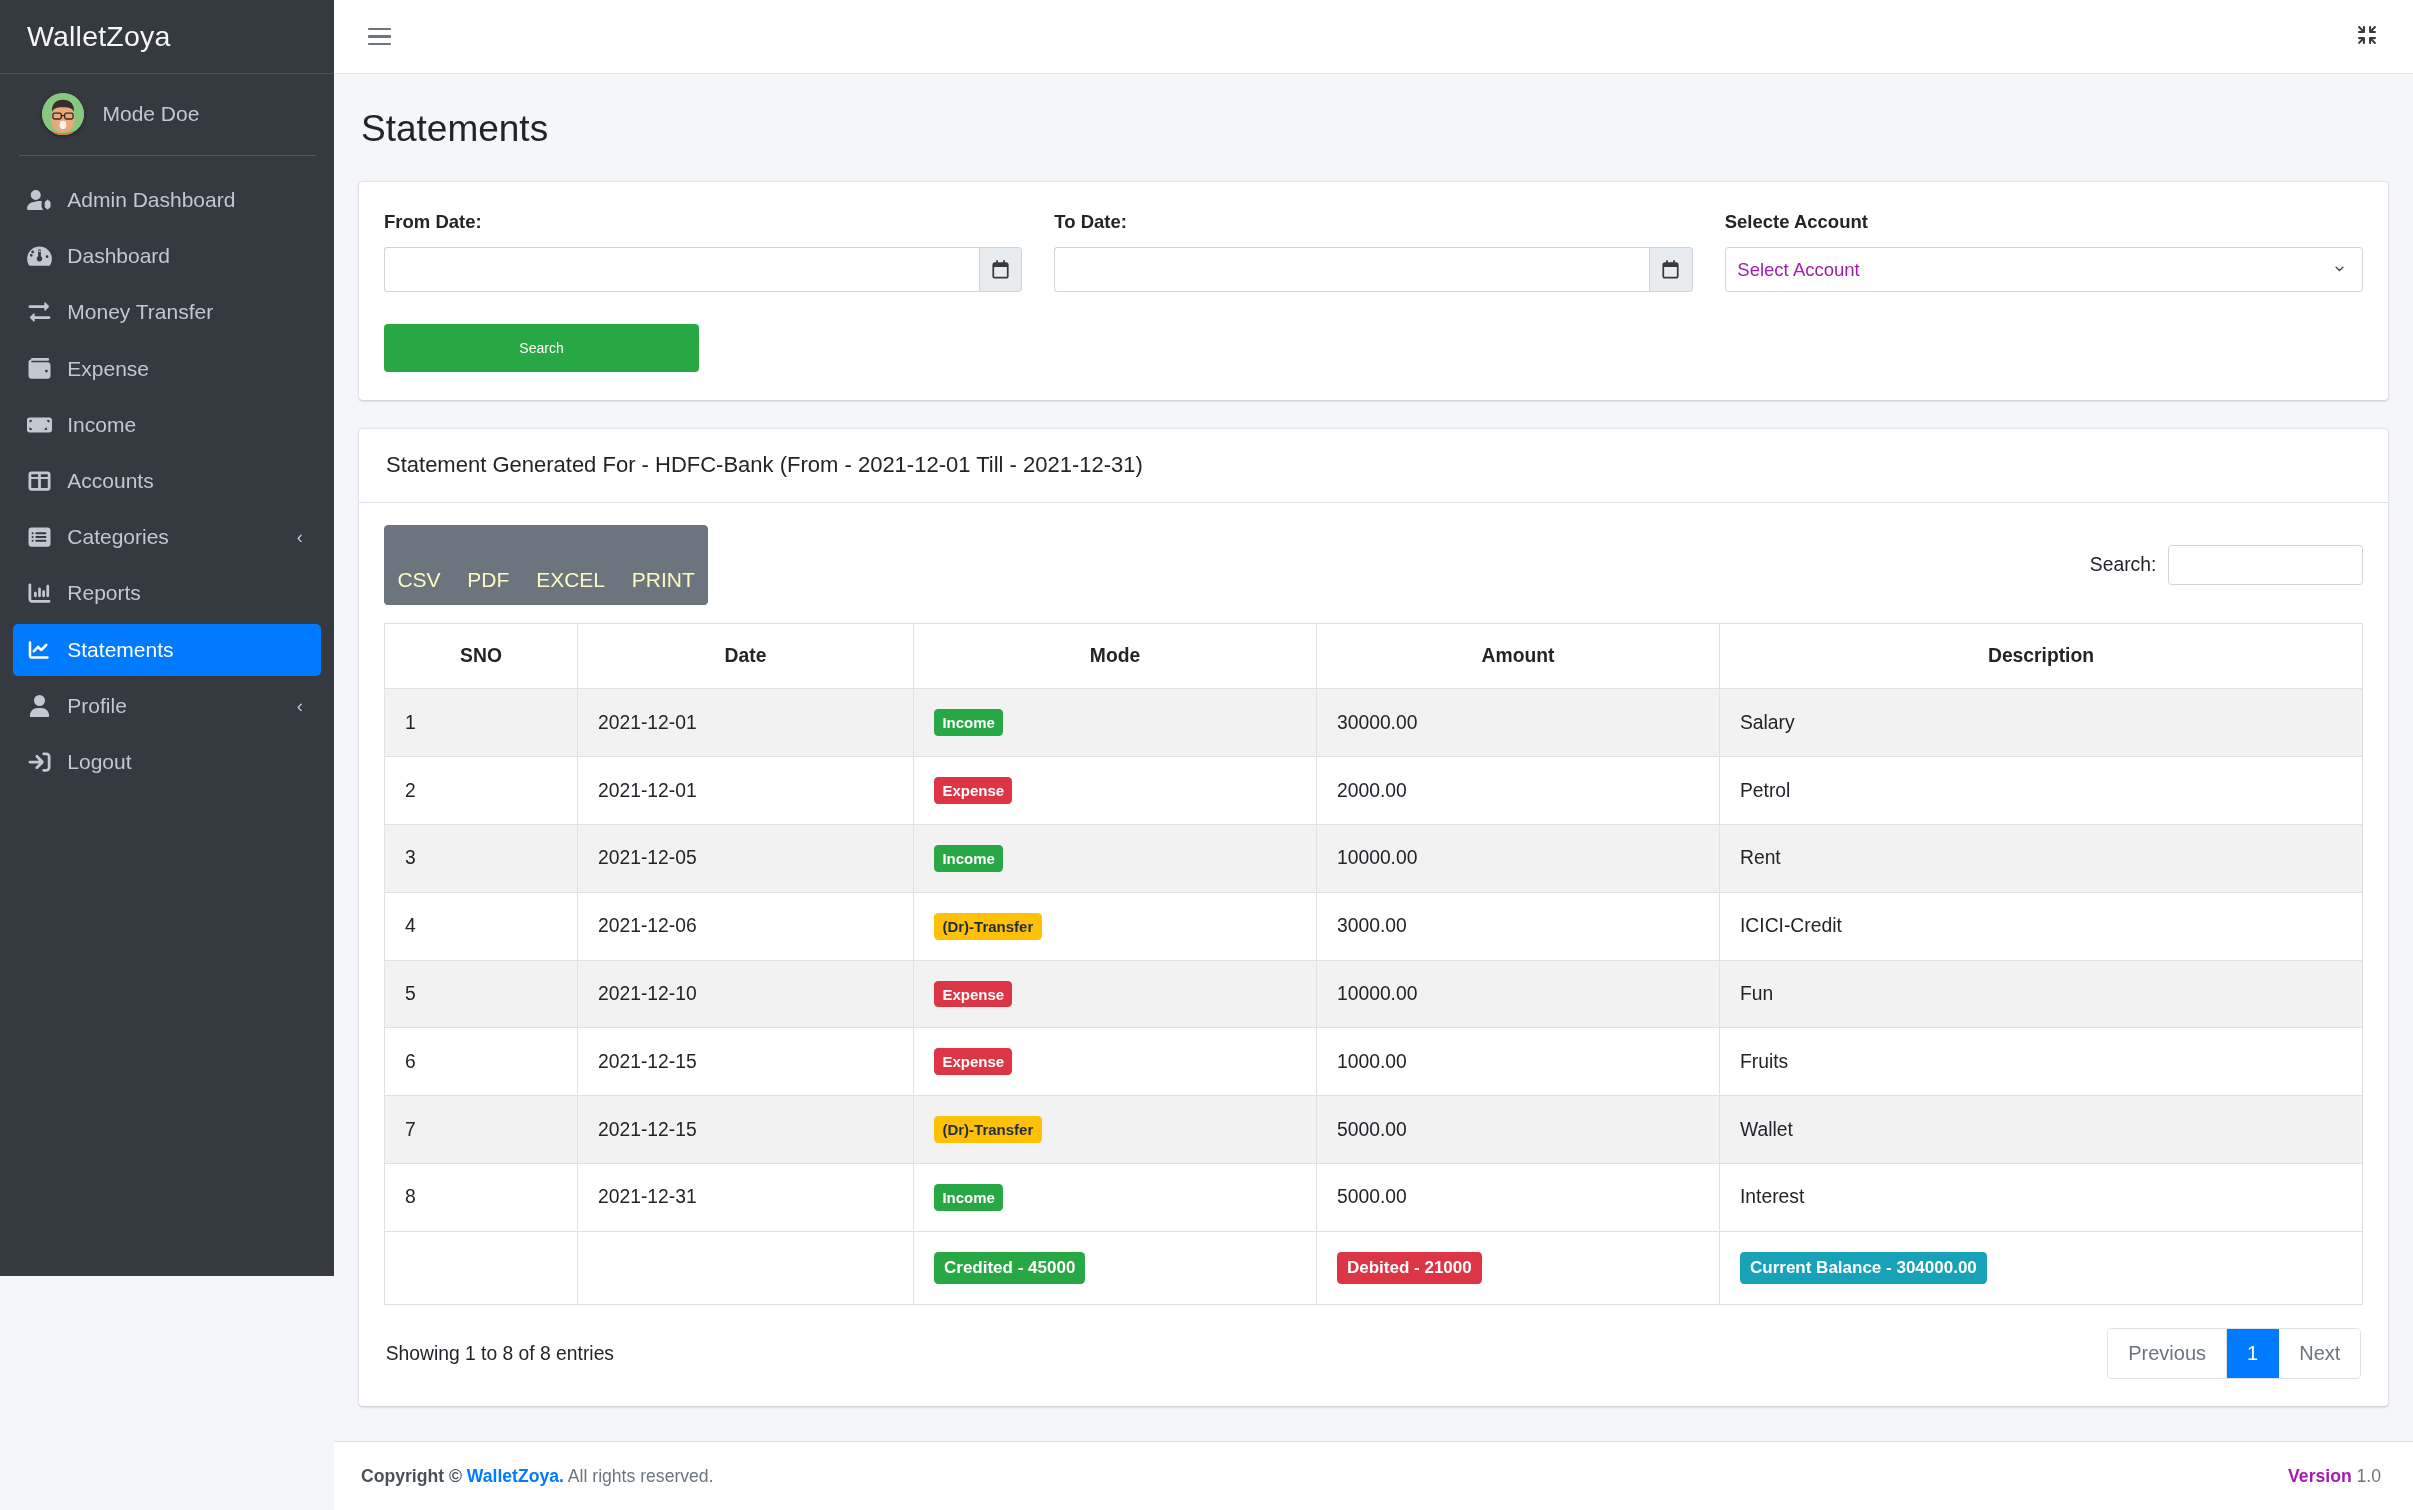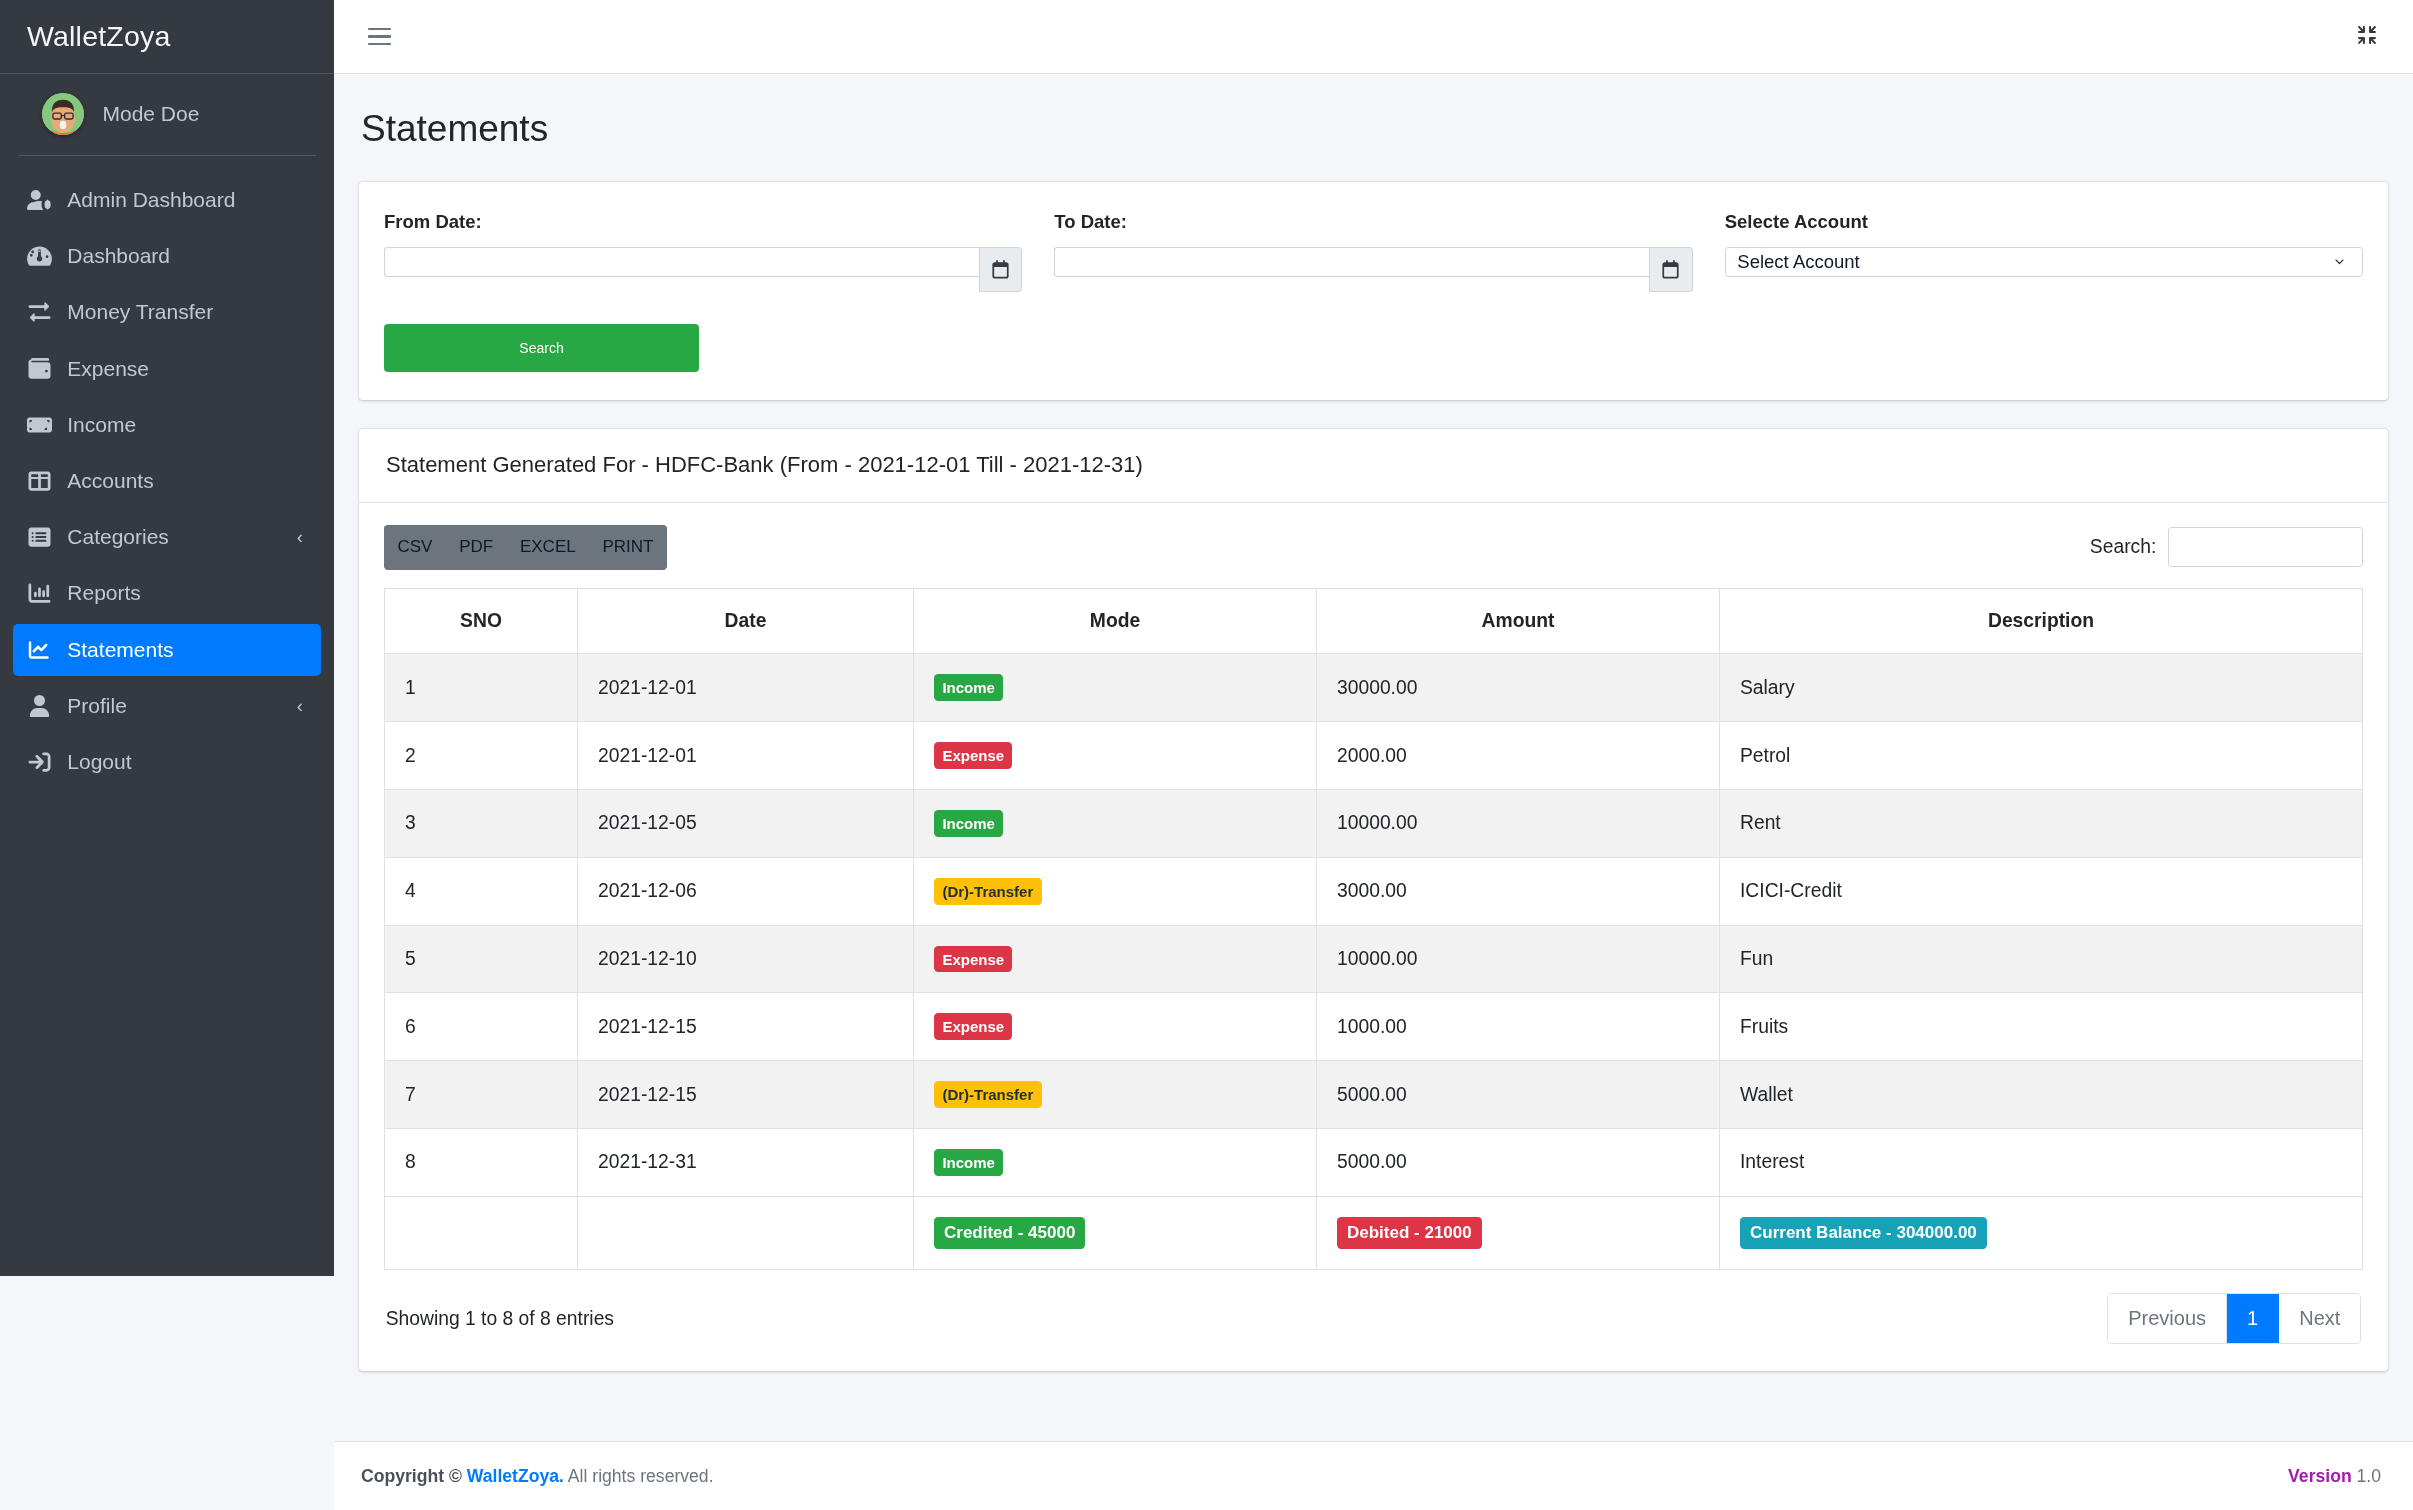--- a/index.html
+++ b/index.html
@@ -145,27 +145,27 @@
   .filter-col:last-child { padding-right: 0; }
   .filter-label {
     font-size: 18.5px;
     font-weight: bold;
     color: #212529;
     display: block;
     margin-bottom: 14.3px;
   }
   .input-group { display: flex; }
   .form-control {
-    height: 30px;
+    height: 45px;
     border: 0.8px solid #ced4da;
     border-radius: 3.4px;
     background: #fff;
     font-size: 18.5px;
     padding: 0 11.7px;
-    color: #0f172a;
+    color: #a21caf;
     width: 100%;
     outline: none;
     font-family: "Liberation Sans", sans-serif;
   }
   .input-group .form-control { border-radius: 3.4px 0 0 3.4px; border-right: none; }
   .input-group-addon {
     width: 47px;
     height: 45px;
     border: 0.8px solid #ced4da;
     border-radius: 0 3.4px 3.4px 0;
@@ -220,25 +220,26 @@
   }
   .btn-group-export {
     display: inline-flex;
     background: #6c757d;
     border-radius: 4.2px;
     overflow: hidden;
   }
   .btn-export {
     background: #6c757d;
     border: none;
-    color: #0f172a;
-    font-size: 17px;
+    color: #fef9c3;
+    font-size: 21px;
     padding: 12.6px 13.4px;
     cursor: pointer;
     font-family: "Liberation Sans", sans-serif;
+    margin-top: 31px;
   }
   .search-wrap { display: flex; align-items: center; gap: 11.7px; }
   .search-label { font-size: 19.3px; color: #212529; }
   .search-input {
     width: 195px;
     height: 40px;
     border: 0.8px solid #ced4da;
     border-radius: 3.4px;
     font-size: 18.5px;
     padding: 0 8.4px;

